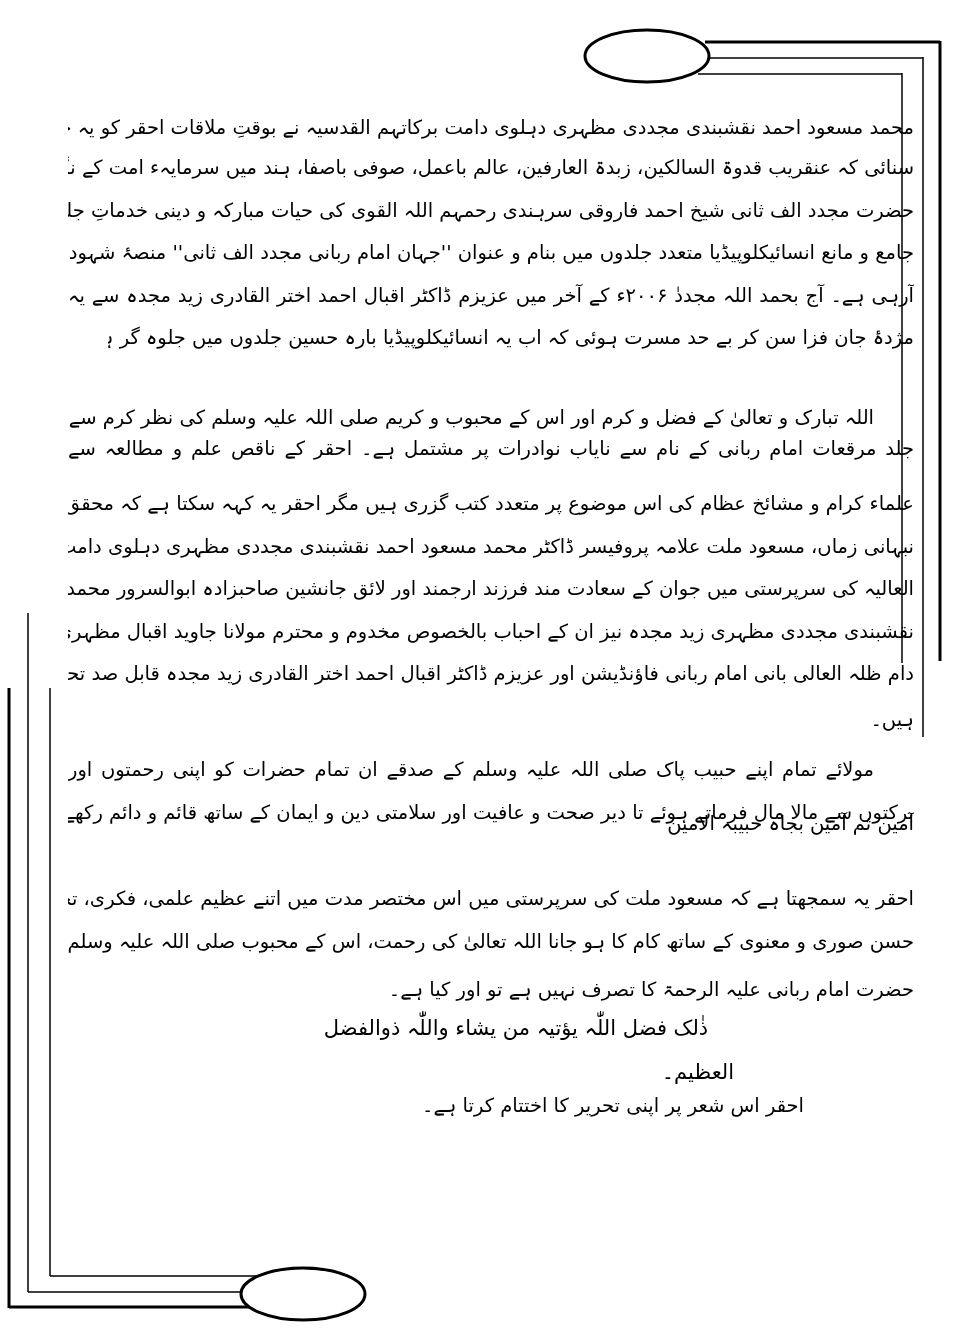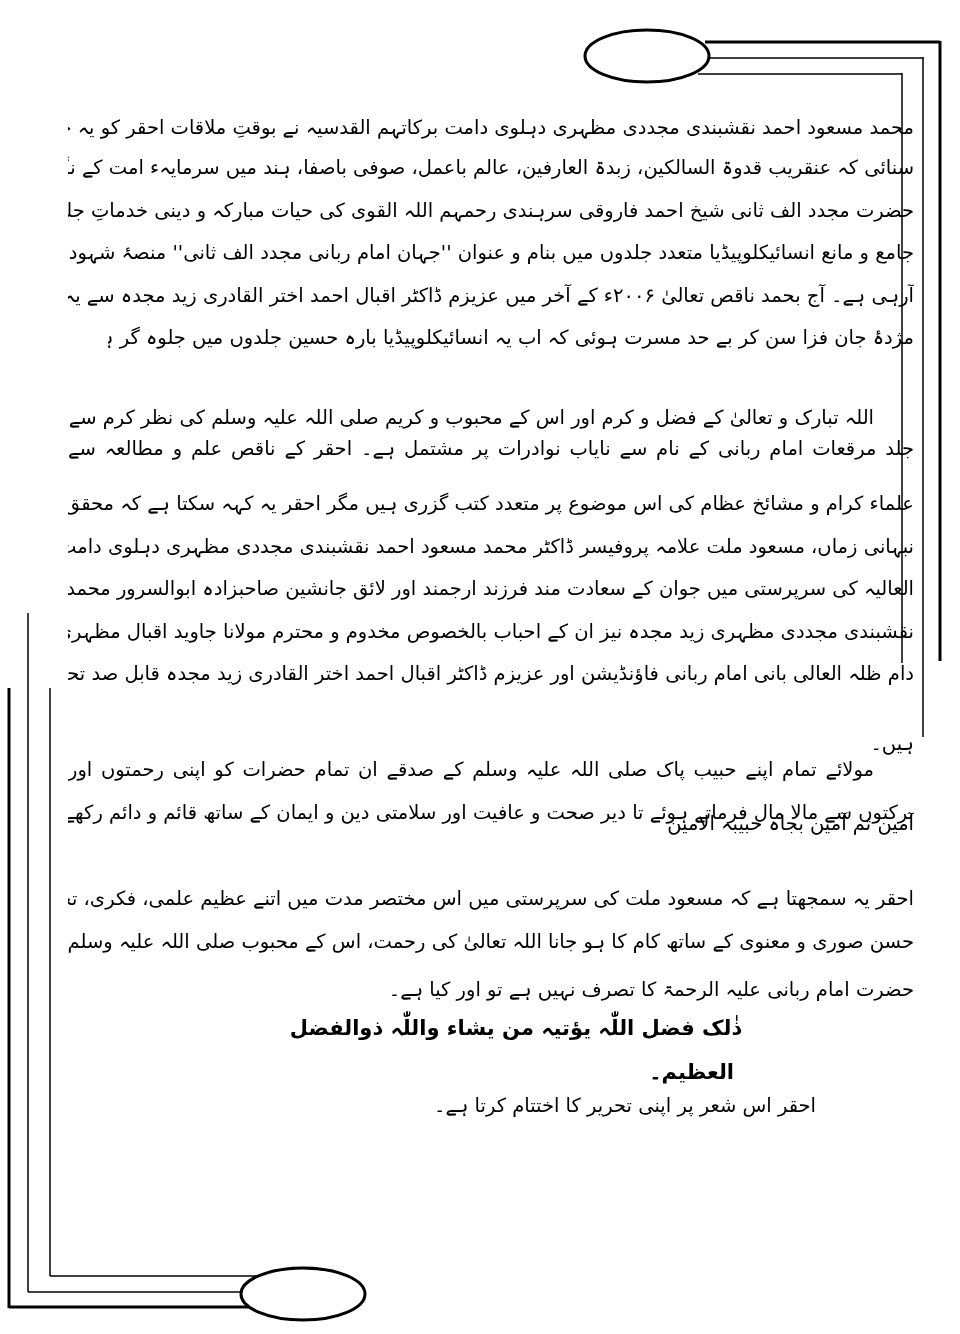--- a/index.html
+++ b/index.html
@@ -20,21 +20,21 @@
     line-height: 40px;
     font-size: 19.5px;
     white-space: nowrap;
     text-align: justify;
     text-align-last: justify;
     overflow: hidden;
   }
   .line.last { text-align-last: right; }
   .line.indent { padding-right: 40px; }
   .line.center { text-align: center; text-align-last: center; }
-  .line.verse { font-weight: bold; font-size: 21px; letter-spacing: 1px; }
+  .line.verse { font-weight: normal; font-size: 21px; letter-spacing: 1px; }
 </style>
 </head>
 <body>
 
 <svg class="frame" viewBox="0 0 960 1334" xmlns="http://www.w3.org/2000/svg">
   <g fill="none" stroke="#000">
 
     <line x1="705" y1="42" x2="940" y2="42" stroke-width="3"></line>
     <line x1="710" y1="58" x2="923" y2="58" stroke-width="1.5"></line>
     <line x1="698" y1="74" x2="902" y2="74" stroke-width="1.5"></line>
@@ -58,46 +58,46 @@
   <ellipse cx="303" cy="1294" rx="62" ry="26" fill="#fff" stroke="#000" stroke-width="3"></ellipse>
 </svg>
 
 <div class="page-text" style="top:0;height:1334px;">
 
   <div>
     <div class="line" style="top:108px">محمد مسعود احمد نقشبندی مجددی مظہری دہلوی دامت برکاتہم القدسیہ نے بوقتِ ملاقات احقر کو یہ خوش خبری</div>
     <div class="line" style="top:148px">سنائی کہ عنقریب قدوۃ السالکین، زبدۃ العارفین، عالم باعمل، صوفی باصفا، ہند میں سرمایہء امت کے نگہباں</div>
     <div class="line" style="top:191px">حضرت مجدد الف ثانی شیخ احمد فاروقی سرہندی رحمہم اللہ القوی کی حیات مبارکہ و دینی خدماتِ جلیلہ پر ایک</div>
     <div class="line" style="top:233px">جامع و مانع انسائیکلوپیڈیا متعدد جلدوں میں بنام و عنوان ''جہان امام ربانی مجدد الف ثانی'' منصۂ شہود پر</div>
-    <div class="line" style="top:276px">آرہی ہے۔ آج بحمد ناقص تعالیٰ ۲۰۰۶ء کے آخر میں عزیزم ڈاکٹر اقبال احمد اختر القادری زید مجدہ سے یہ</div>
+    <div class="line" style="top:276px">آرہی ہے۔ آج بحمد اللہ مجددٰ ۲۰۰۶ء کے آخر میں عزیزم ڈاکٹر اقبال احمد اختر القادری زید مجدہ سے یہ</div>
     <div class="line last" style="top:318px;right:0;left:40px">مژدۂ جان فزا سن کر بے حد مسرت ہوئی کہ اب یہ انسائیکلوپیڈیا بارہ حسین جلدوں میں جلوہ گر ہو رہی ہے۔</div>
   </div>
 
   <div>
     <div class="line indent" style="top:398px">اللہ تبارک و تعالیٰ کے فضل و کرم اور اس کے محبوب و کریم صلی اللہ علیہ وسلم کی نظر کرم سے جس میں ایک</div>
     <div class="line" style="top:429px">جلد مرقعات امام ربانی کے نام سے نایاب نوادرات پر مشتمل ہے۔ احقر کے ناقص علم و مطالعہ سے</div>
     <div class="line" style="top:484px">علماء کرام و مشائخ عظام کی اس موضوع پر متعدد کتب گزری ہیں مگر احقر یہ کہہ سکتا ہے کہ محقق دوراں،</div>
     <div class="line" style="top:527px">نبہانی زماں، مسعود ملت علامہ پروفیسر ڈاکٹر محمد مسعود احمد نقشبندی مجددی مظہری دہلوی دامت فیوضاتہم</div>
     <div class="line" style="top:569px">العالیہ کی سرپرستی میں جوان کے سعادت مند فرزند ارجمند اور لائق جانشین صاحبزادہ ابوالسرور محمد مسرور احمد</div>
     <div class="line" style="top:612px">نقشبندی مجددی مظہری زید مجدہ نیز ان کے احباب بالخصوص مخدوم و محترم مولانا جاوید اقبال مظہری</div>
     <div class="line" style="top:654px">دام ظلہ العالی بانی امام ربانی فاؤنڈیشن اور عزیزم ڈاکٹر اقبال احمد اختر القادری زید مجدہ قابل صد تحسین و تقلید</div>
-    <div class="line last" style="top:724px">ہیں۔</div>
+    <div class="line last" style="top:700px">ہیں۔</div>
   </div>
 
   <div>
     <div class="line indent" style="top:750px">مولائے تمام اپنے حبیب پاک صلی اللہ علیہ وسلم کے صدقے ان تمام حضرات کو اپنی رحمتوں اور</div>
     <div class="line" style="top:793px">برکتوں سے مالا مال فرماتے ہوئے تا دیر صحت و عافیت اور سلامتی دین و ایمان کے ساتھ قائم و دائم رکھے۔</div>
     <div class="line last" style="top:804px">آمین ثم آمین بجاہ حبیبہ الامین</div>
   </div>
 
   <div>
     <div class="line last" style="top:879px">احقر یہ سمجھتا ہے کہ مسعود ملت کی سرپرستی میں اس مختصر مدت میں اتنے عظیم علمی، فکری، تحقیقی و تخلیقی اور</div>
     <div class="line" style="top:922px">حسن صوری و معنوی کے ساتھ کام کا ہو جانا اللہ تعالیٰ کی رحمت، اس کے محبوب صلی اللہ علیہ وسلم کی برکت اور</div>
     <div class="line last" style="top:970px">حضرت امام ربانی علیہ الرحمۃ کا تصرف نہیں ہے تو اور کیا ہے۔</div>
   </div>
 
   <div>
     <div class="line verse center" style="top:1008px;left:110px;right:60px">ذٰلک فضل اللّٰہ یؤتیہ من یشاء واللّٰہ ذوالفضل</div>
     <div class="line verse" style="top:1052px;right:180px;left:auto;text-align:right;text-align-last:right">العظیم۔</div>
   </div>
 
-  <div class="line" style="top:1086px;right:98px;left:auto;text-align:left;text-align-last:right">احقر اس شعر پر اپنی تحریر کا اختتام کرتا ہے۔</div>
+  <div class="line" style="top:1086px;right:110px;left:auto;text-align:left;text-align-last:right">احقر اس شعر پر اپنی تحریر کا اختتام کرتا ہے۔</div>
 </div>
 
 </body></html>

